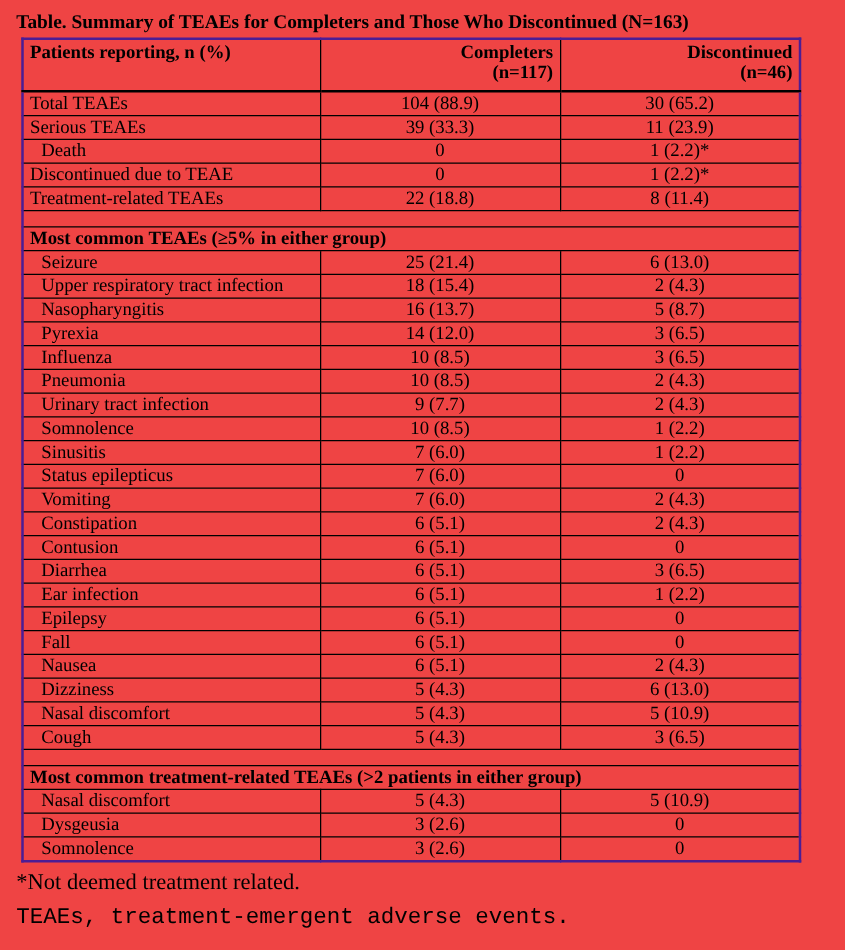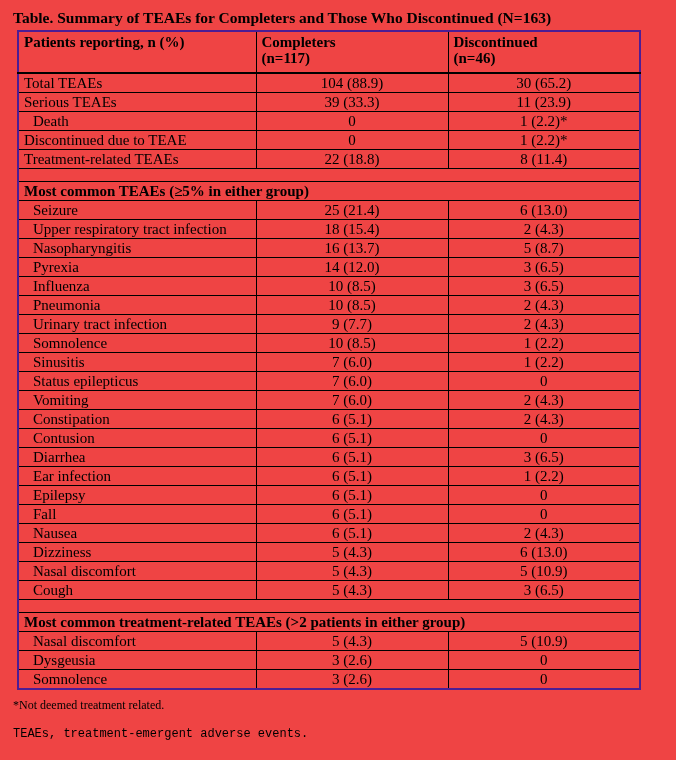--- a/index.html
+++ b/index.html
@@ -37,33 +37,33 @@
     border: 1px solid #000;
     font-size: 15px;
     line-height: 16px;
     padding: 1px 5px;
     vertical-align: top;
     overflow: hidden;
     white-space: nowrap;
   }
   thead th {
     font-weight: bold;
-    text-align: left;
+    text-align: right;
     border-bottom: 2px solid #000;
     padding-top: 2px;
     padding-bottom: 6px;
   }
   thead th.left { text-align: left; }
   td.label-cell { text-align: left; }
   td.label-cell.indent { padding-left: 14px; }
   td.value-cell { text-align: center; }
   tr.spacer-row td { height: 13px; padding: 0; line-height: 11px; }
   tr.section-header-row td { font-weight: bold; text-align: left; }
   .footnote {
-    font-size: 12px;
+    font-size: 18px;
     line-height: 17px;
     margin: 7px 0 0 1px;
   }
   .footnote-2 { margin-top: 12px; font-family: Liberation Mono, monospace; }
 </style>
 </head>
 <body>
 
 <div class="page">
 

